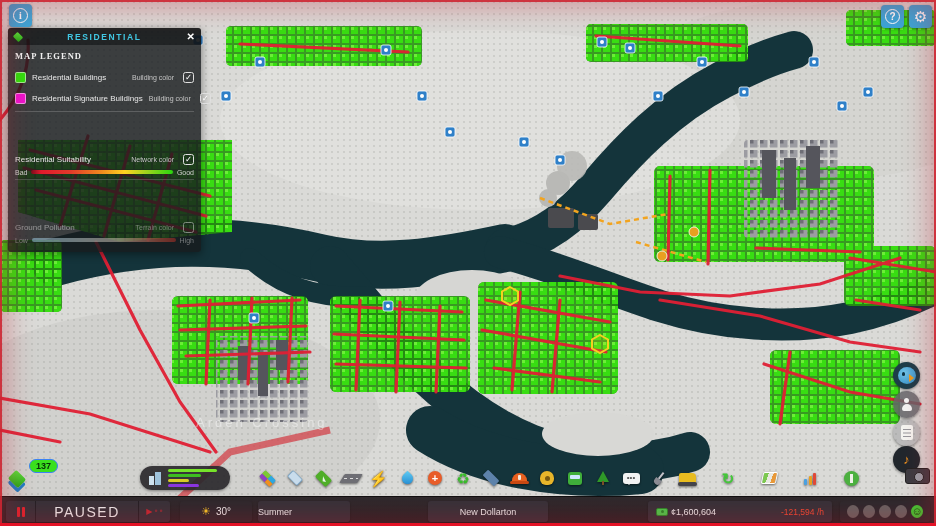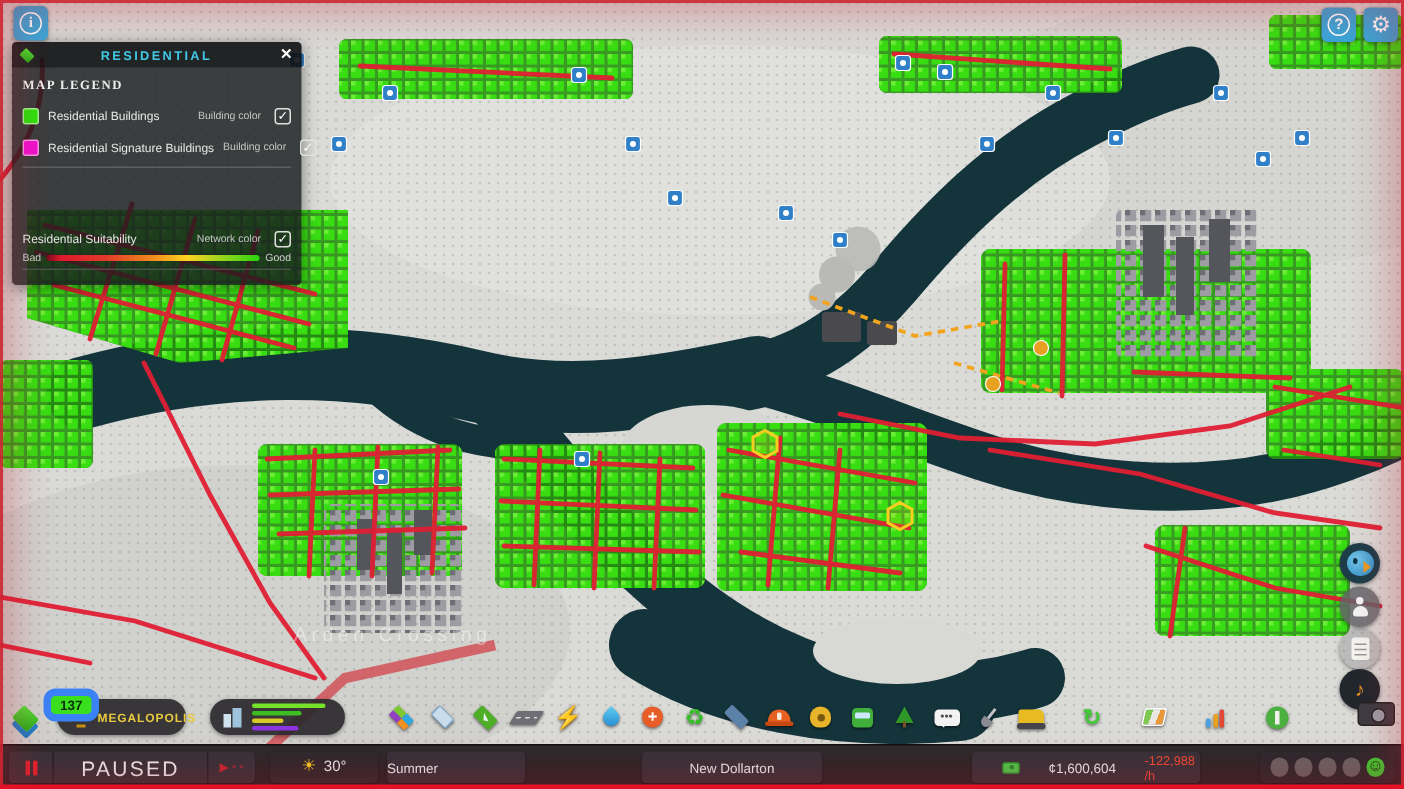--- a/index.html
+++ b/index.html
@@ -62,21 +62,21 @@
   .sbtn.journal { top:419px; background:rgba(130,130,135,.35); }
   .doc { width:12px; height:15px; background:#f4f4f0; border-radius:2px; position:relative; }
   .doc::after { content:""; position:absolute; left:2px; top:3.5px; width:8px; height:1.5px; background:#97979c; box-shadow:0 3.5px 0 #97979c, 0 7px 0 #97979c; }
   .sbtn.radio { top:446px; background:#21272d; color:#f09320; font-size:13px; }
 
   
   .ms-diamond { position:absolute; left:7px; top:469px; width:24px; height:24px; z-index:45; cursor:pointer; }
   .ms-diamond i { position:absolute; left:3px; top:3px; width:14px; height:14px; transform:rotate(45deg) scale(1,.85);
     background:linear-gradient(135deg,#5ce03c,#26a615); border-radius:2px; box-shadow:3px 4px 0 #1f7ec4; }
   .ms-badge { position:absolute; left:29px; top:459px; z-index:46; background:#3ae01e; color:#073007;
-    font-size:9px; font-weight:bold; padding:1px 6px; border-radius:8px; border:5px solid #3b82f6; cursor:pointer; }
+    font-size:9px; font-weight:bold; padding:1px 6px; border-radius:8px; border:1px solid #3b82f6; cursor:pointer; }
   .pill { background:rgba(42,40,45,.92); border-radius:12px; box-shadow:0 1px 3px rgba(0,0,0,.4); }
   .trophy-pill { position:absolute; left:38px; top:466px; height:24px; width:86px; z-index:20;
     display:flex; align-items:center; gap:5px; padding:0 9px; cursor:pointer; }
   .trophy { width:13px; height:13px; position:relative; flex:none; }
   .trophy::before { content:""; position:absolute; left:2px; top:1px; width:9px; height:7px; background:#e8b820; border-radius:1px 1px 5px 5px; }
   .trophy::after { content:""; position:absolute; left:3.5px; bottom:0; width:6px; height:2px; background:#c89010; box-shadow:-1px -2px 0 -1px #c89010, 1px -2px 0 -1px #c89010; }
   .trophy-label { color:#e9ca3f; font-size:8px; font-weight:bold; letter-spacing:.6px; }
   .demand-pill { position:absolute; left:140px; top:466px; height:24px; width:90px; z-index:20;
     display:flex; align-items:center; gap:6px; padding:0 9px; cursor:pointer; }
   .city-ic { position:relative; width:13px; height:13px; flex:none; }
@@ -151,21 +151,21 @@
   .temp-pill { left:180px; width:72px; justify-content:center; gap:5px; background:rgba(44,41,46,.9); }
   .sun-glyph { color:#f5c828; font-size:11px; line-height:1; }
   .temp-val { font-size:10px; }
   .season-pill { left:258px; width:92px; justify-content:flex-start; cursor:pointer; }
   .city-pill { left:428px; width:120px; justify-content:center; cursor:pointer; }
   .pop-pill { left:498px; width:116px; padding:0 8px; gap:5px; }
   .pop-ic { position:relative; width:9px; height:11px; flex:none; }
   .pop-ic::before { content:""; position:absolute; left:2.5px; top:0; width:4px; height:4px; border-radius:50%; background:#e8f0f6; }
   .pop-ic::after { content:""; position:absolute; left:0.5px; top:5px; width:8px; height:5.5px; border-radius:4px 4px 1px 1px; background:#e8f0f6; }
   .rate { color:#ef4a34; margin-left:auto; font-size:8.5px; }
-  .money-pill { left:648px; width:152px; padding:0 20px; gap:19px; }
+  .money-pill { left:648px; width:184px; padding:0 8px; gap:3px; }
   .money-ic { width:12px; height:8px; background:#4cc84c; border:1px solid #2a8a2a; border-radius:2px; position:relative; flex:none; }
   .money-ic::after { content:""; position:absolute; left:3.5px; top:1.5px; width:3px; height:3px; border-radius:50%; background:#2a8a2a; }
   .happy-pill { left:840px; width:90px; justify-content:flex-end; gap:4px; padding:0 7px; background:rgba(44,41,46,.8); }
   .face { width:13px; height:13px; border-radius:50%; background:#77716f; opacity:.8; cursor:pointer; }
   .face.happy { background:#3ecb33; opacity:1; color:#113c0a; display:flex; align-items:center; justify-content:center; font-size:11px; line-height:1; }
 </style>
 </head>
 <body>
 
 <div class="screen">
@@ -395,20 +395,32 @@
         <span class="cbox">✓</span>
       </div>
       <div class="grad-line">
         <span>Bad</span>
         <span class="gbar gbar-suit"></span>
         <span>Good</span>
       </div>
 
       <div class="ldiv"></div>
 
+      <div class="dim">
+        <div class="grow-head">
+          <span class="lrow-label">Ground Pollution</span>
+          <span class="type-label">Terrain color</span>
+          <span class="cbox"></span>
+        </div>
+        <div class="grad-line">
+          <span>Low</span>
+          <span class="gbar gbar-poll"></span>
+          <span>High</span>
+        </div>
+      </div>
     </div>
   </div>
 
   <div class="sbtn chirper">
       <span class="bird"></span>
     </div>
   <div class="sbtn citizen">
       <span class="person"></span>
     </div>
   <div class="sbtn journal">
@@ -417,24 +429,20 @@
   <div class="sbtn radio">
       <span>♪</span>
     </div>
   <div class="photo-btn"></div>
 
   <div class="ms-diamond">
       <i></i>
     </div>
   <div class="ms-badge">137</div>
 
-  <div class="pill trophy-pill">
-    <span class="trophy"></span>
-    <span class="trophy-label">MEGALOPOLIS</span>
-  </div>
 
   <div class="pill demand-pill">
     <span class="city-ic"></span>
     <span class="dbars">
       <i class="dbar" style="width: 92%; background: rgb(118, 227, 42);"></i>
       <i class="dbar" style="width: 62%; background: rgb(61, 189, 32);"></i>
       <i class="dbar" style="width: 40%; background: rgb(216, 203, 37);"></i>
       <i class="dbar" style="width: 58%; background: rgb(138, 53, 224);"></i>
     </span>
   </div>
@@ -534,21 +542,21 @@
     </div>
     <div class="spill season-pill">
       <span>Summer</span>
     </div>
     <div class="spill city-pill">
       <span>New Dollarton</span>
     </div>
     <div class="spill money-pill">
       <span class="money-ic"></span>
       <span>¢1,600,604</span>
-      <span class="rate">-122,988 /h</span>
+      <span class="rate">-121,594 /h</span>
     </div>
     <div class="spill happy-pill">
       <span class="face"></span>
       <span class="face"></span>
       <span class="face"></span>
       <span class="face"></span>
       <span class="face happy">☺</span>
     </div>
   </div>
 

